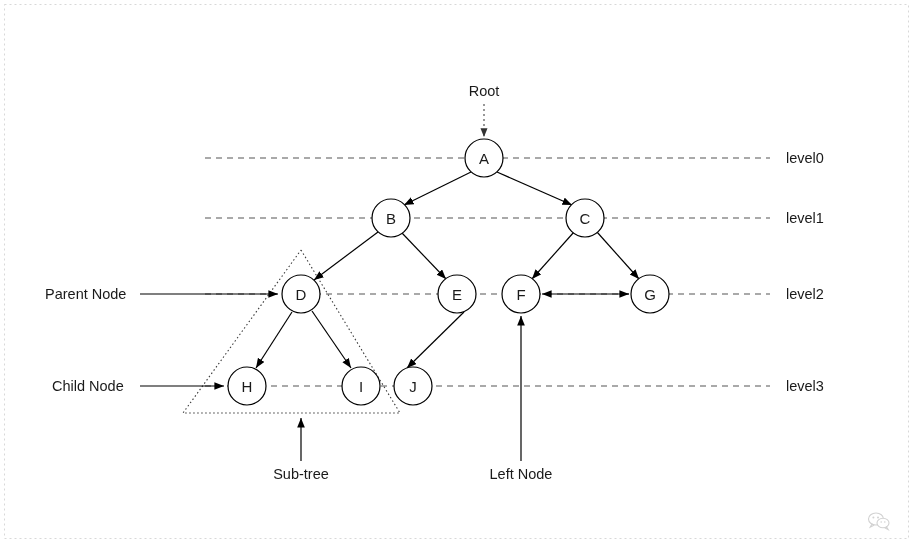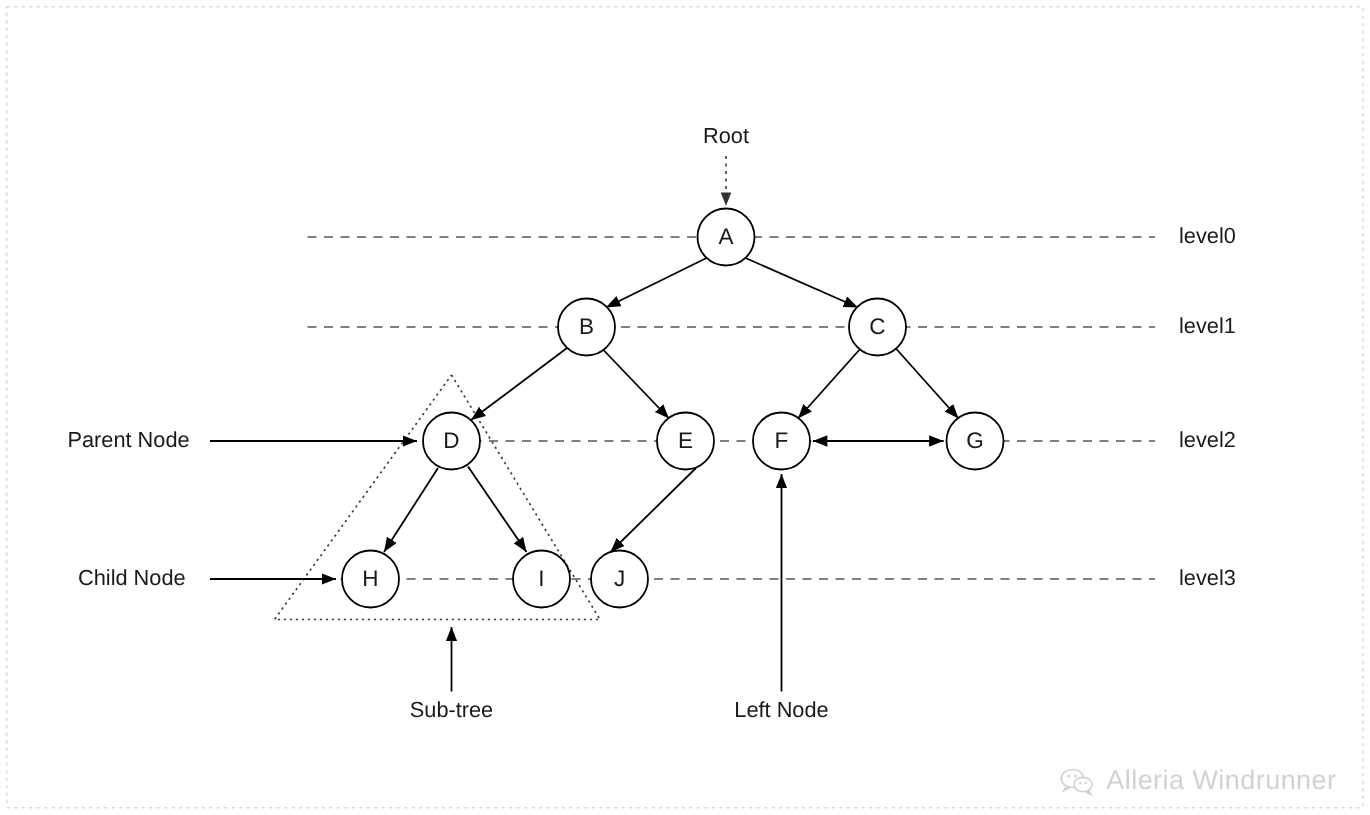--- a/index.html
+++ b/index.html
@@ -214,16 +214,15 @@
     <svg class="wm-icon" viewBox="0 0 24 20">
       <ellipse cx="9" cy="8" rx="7.5" ry="6" fill="none" stroke="#d2d2d2" stroke-width="1.1"></ellipse>
       <path d="M5 13 L3.2 16.2 L6.6 14.4 Z" fill="none" stroke="#d2d2d2" stroke-width="1.1"></path>
       <circle cx="6.4" cy="6.4" r="1" fill="#d2d2d2"></circle>
       <circle cx="11" cy="6.4" r="1" fill="#d2d2d2"></circle>
       <ellipse cx="16" cy="12" rx="6" ry="4.8" fill="#ffffff" stroke="#d2d2d2" stroke-width="1.1"></ellipse>
       <path d="M19.6 16 L21.2 18.6 L18.4 17.2 Z" fill="none" stroke="#d2d2d2" stroke-width="1.1"></path>
       <circle cx="14.2" cy="11" r="0.8" fill="#d2d2d2"></circle>
       <circle cx="17.8" cy="11" r="0.8" fill="#d2d2d2"></circle>
     </svg>
-    <span>Alleria Windrunner</span>
   </div>
 
 </div>
 
 </body></html>

